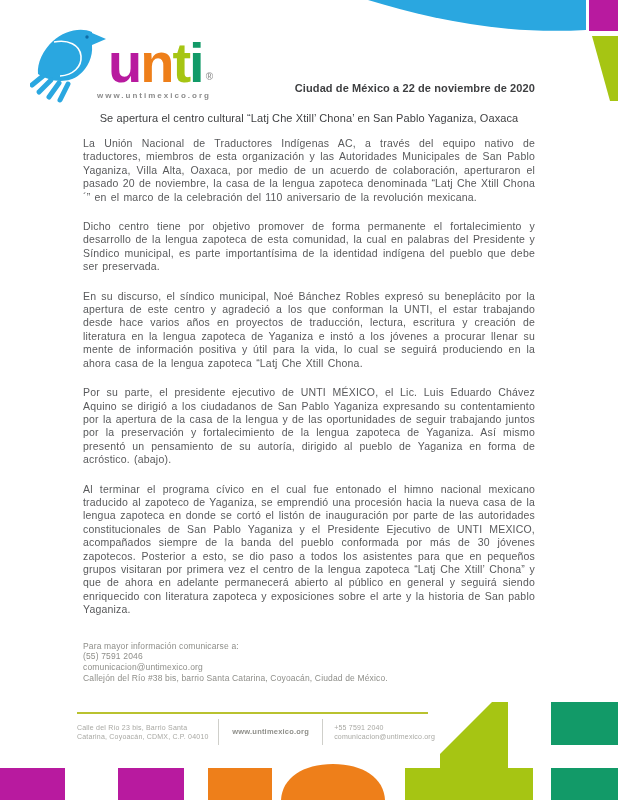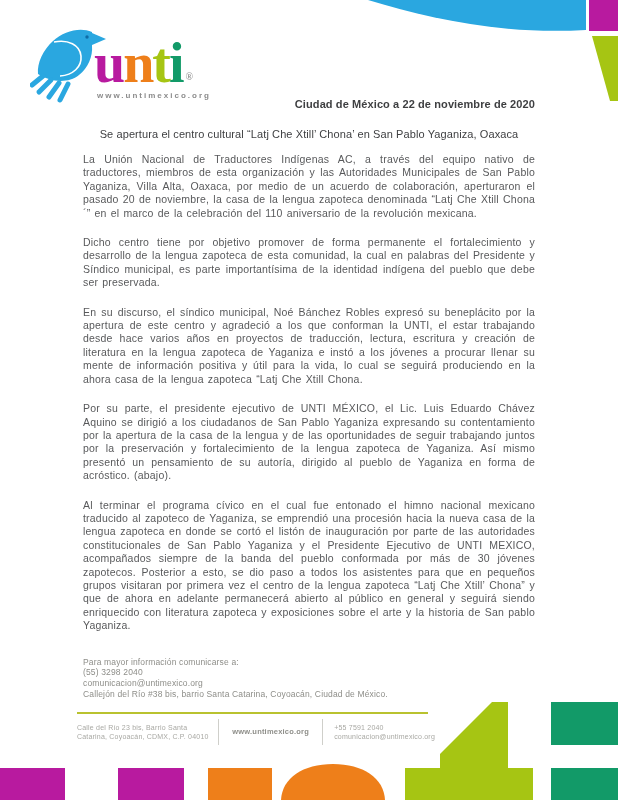--- a/index.html
+++ b/index.html
@@ -8,31 +8,31 @@
     font-family:"Liberation Sans",sans-serif;
   }
   .page{position:absolute;inset:0;}
 
   
   .deco-top{position:absolute;top:0;right:0;display:block;}
 
   
   .bird{position:absolute;left:30px;top:26px;display:block;}
   .wordmark{
-    position:absolute;left:94px;top:34px;height:60px;
-    font-weight:bold;font-size:56px;line-height:58px;letter-spacing:-2px;white-space:nowrap;font-family:Liberation Serif, serif;
+    position:absolute;left:108px;top:34px;height:60px;
+    font-weight:bold;font-size:56px;line-height:58px;letter-spacing:-2px;white-space:nowrap;
   }
   .reg{font-size:10px;letter-spacing:0;vertical-align:baseline;position:relative;top:-2px;margin-left:3px;}
   .logo-url{
     position:absolute;left:97px;top:91px;font-size:8px;font-weight:bold;
     letter-spacing:2px;white-space:nowrap;
   }
 
   
-  .column{position:absolute;left:83px;top:98px;width:452px;}
+  .column{position:absolute;left:83px;top:82px;width:452px;}
   .dateline{
     text-align:right;font-weight:bold;font-size:11px;letter-spacing:.1px;margin:0 0 18px;
   }
   .headline{
     text-align:center;font-weight:normal;font-size:11px;letter-spacing:.1px;margin:0 0 13px;
   }
   .column p{
     margin:0 0 16px;font-size:10.5px;line-height:13.4px;text-align:justify;
     letter-spacing:.2px;word-spacing:1px;
   }
@@ -87,21 +87,21 @@
     <h1 class="headline" style="color: rgb(62, 63, 65);">Se apertura el centro cultural “Latj Che Xtill’ Chona’ en San Pablo Yaganiza, Oaxaca</h1>
 
     <p style="color: rgb(88, 89, 91);">La Unión Nacional de Traductores Indígenas AC, a través del equipo nativo de traductores, miembros de esta organización y las Autoridades Municipales de San Pablo Yaganiza, Villa Alta, Oaxaca, por medio de un acuerdo de colaboración, aperturaron el pasado 20 de noviembre, la casa de la lengua zapoteca denominada “Latj Che Xtill Chona´” en el marco de la celebración del 110 aniversario de la revolución mexicana.</p>
     <p style="color: rgb(88, 89, 91);">Dicho centro tiene por objetivo promover de forma permanente el fortalecimiento y desarrollo de la lengua zapoteca de esta comunidad, la cual en palabras del Presidente y Síndico municipal, es parte importantísima de la identidad indígena del pueblo que debe ser preservada.</p>
     <p style="color: rgb(88, 89, 91);">En su discurso, el síndico municipal, Noé Bánchez Robles expresó su beneplácito por la apertura de este centro y agradeció a los que conforman la UNTI, el estar trabajando desde hace varios años en proyectos de traducción, lectura, escritura y creación de literatura en la lengua zapoteca de Yaganiza e instó a los jóvenes a procurar llenar su mente de información positiva y útil para la vida, lo cual se seguirá produciendo en la ahora casa de la lengua zapoteca “Latj Che Xtill Chona.</p>
     <p style="color: rgb(88, 89, 91);">Por su parte, el presidente ejecutivo de UNTI MÉXICO, el Lic. Luis Eduardo Chávez Aquino se dirigió a los ciudadanos de San Pablo Yaganiza expresando su contentamiento por la apertura de la casa de la lengua y de las oportunidades de seguir trabajando juntos por la preservación y fortalecimiento de la lengua zapoteca de Yaganiza. Así mismo presentó un pensamiento de su autoría, dirigido al pueblo de Yaganiza en forma de acróstico. (abajo).</p>
     <p style="color: rgb(88, 89, 91);">Al terminar el programa cívico en el cual fue entonado el himno nacional mexicano traducido al zapoteco de Yaganiza, se emprendió una procesión hacia la nueva casa de la lengua zapoteca en donde se cortó el listón de inauguración por parte de las autoridades constitucionales de San Pablo Yaganiza y el Presidente Ejecutivo de UNTI MEXICO, acompañados siempre de la banda del pueblo conformada por más de 30 jóvenes zapotecos. Posterior a esto, se dio paso a todos los asistentes para que en pequeños grupos visitaran por primera vez el centro de la lengua zapoteca “Latj Che Xtill’ Chona” y que de ahora en adelante permanecerá abierto al público en general y seguirá siendo enriquecido con literatura zapoteca y exposiciones sobre el arte y la historia de San pablo Yaganiza.</p>
 
     <div class="contact" style="color: rgb(142, 142, 137);">
       <div>Para mayor información comunicarse a:</div>
-      <div>(55) 3298 2040</div>
+      <div>(55) 7591 2046</div>
       <div>comunicacion@untimexico.org</div>
       <div>Callejón del Río #38 bis, barrio Santa Catarina, Coyoacán, Ciudad de México.</div>
     </div>
   </main>
 
   <div class="rule" style="background: rgb(185, 194, 47);"></div>
 
   <footer class="footer" style="color: rgb(168, 168, 163);">
     <div class="f-col f-address">
       <div>Calle del Río 23 bis, Barrio Santa</div>

